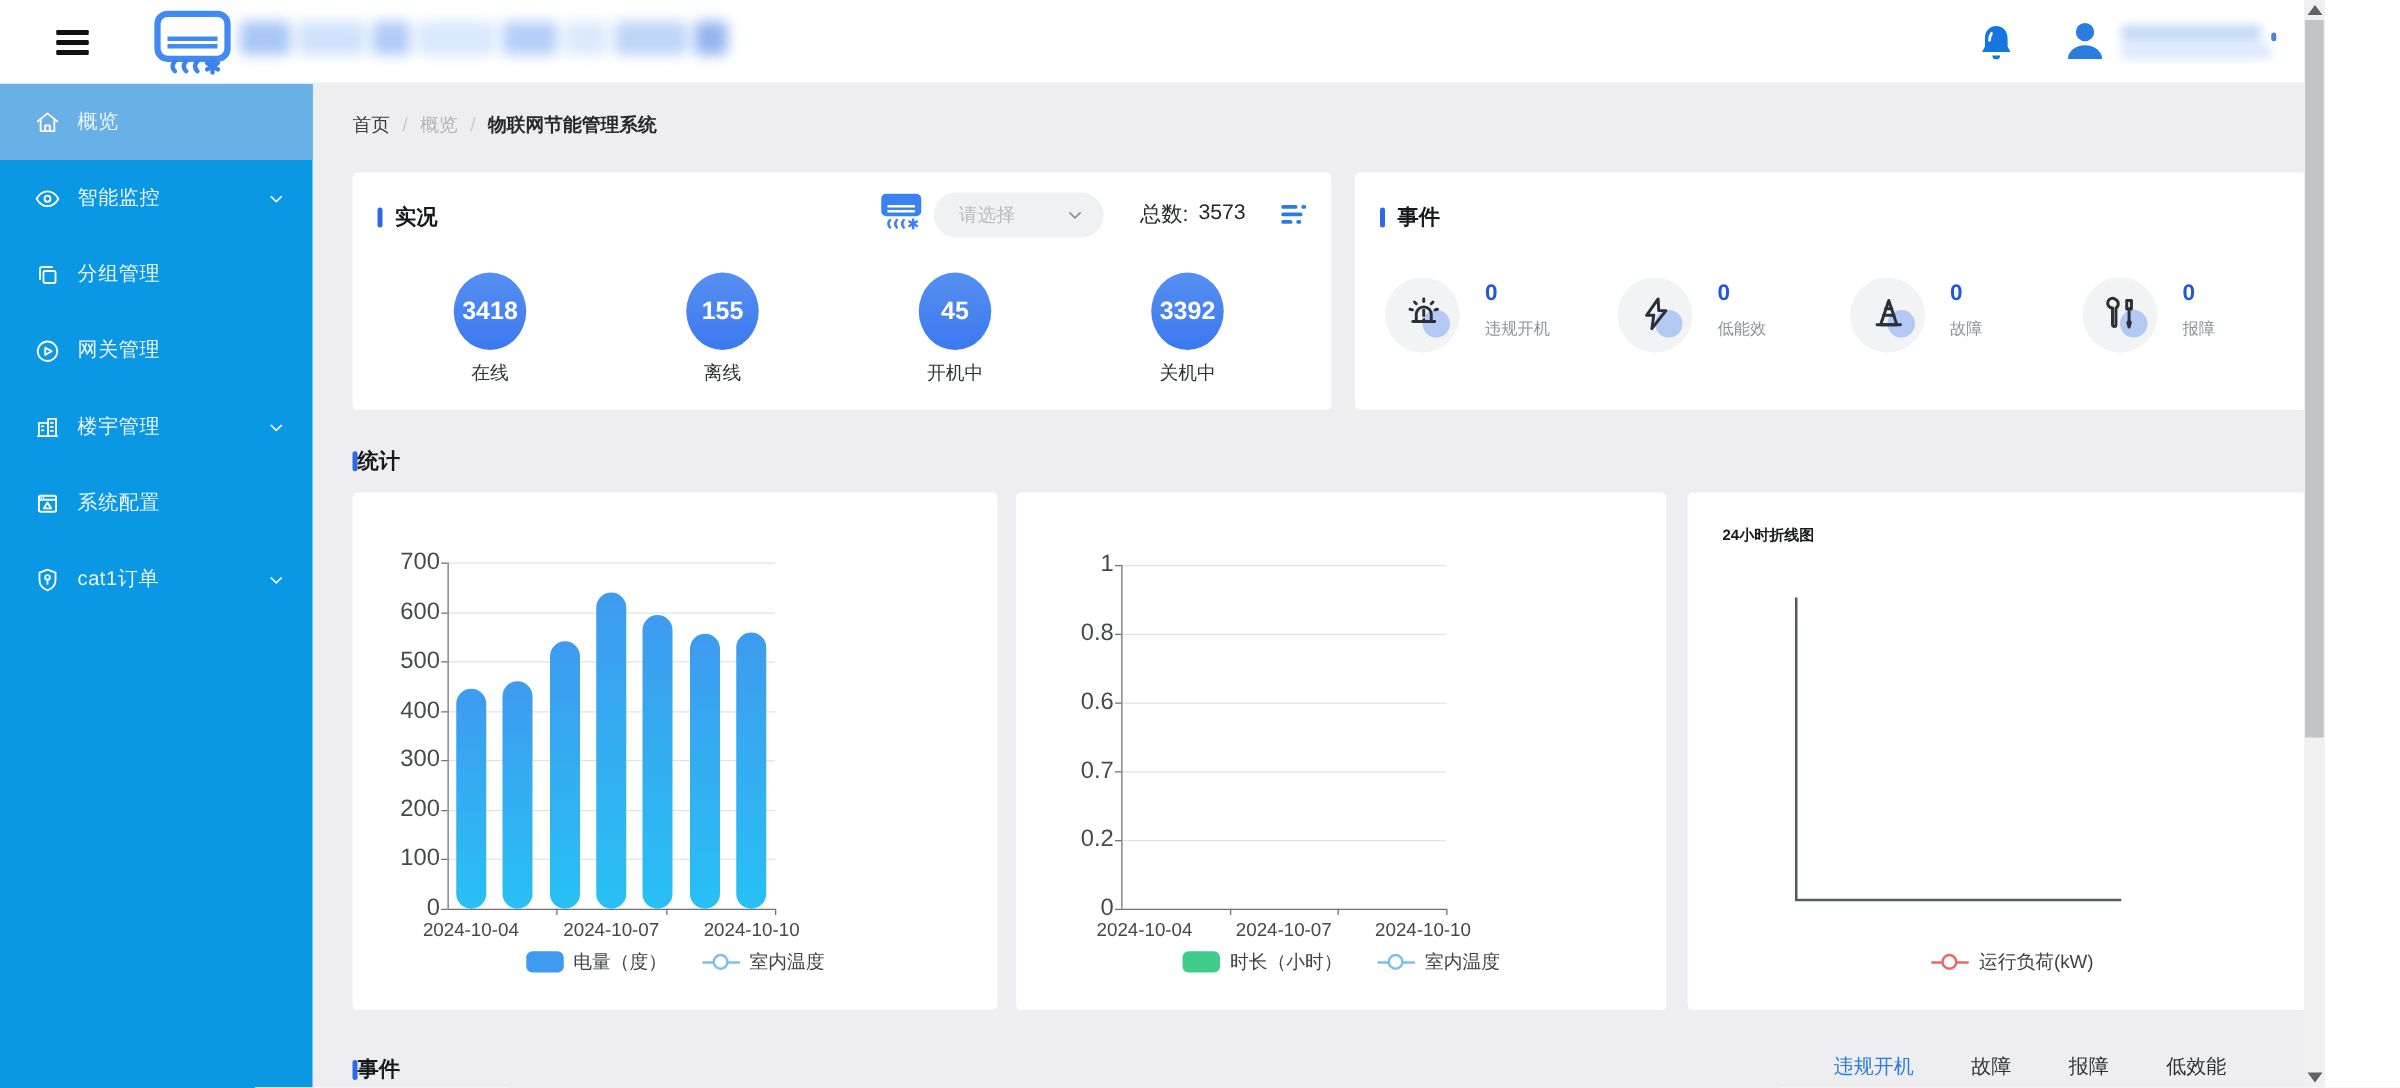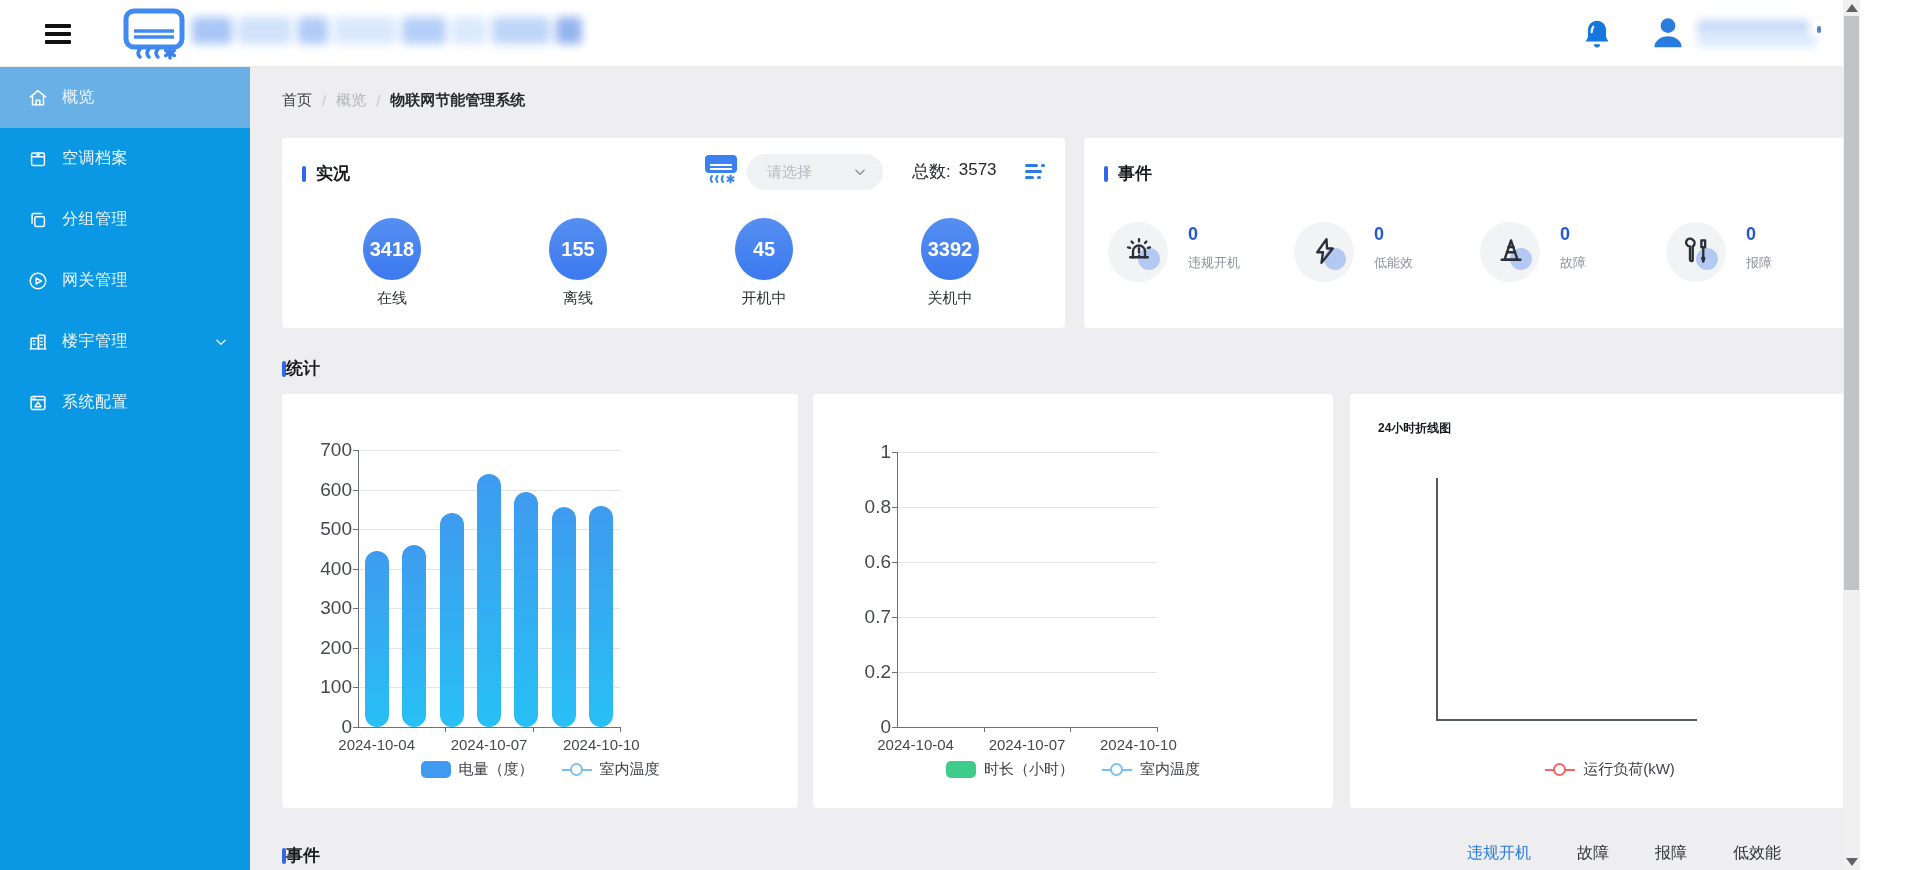--- a/index.html
+++ b/index.html
@@ -159,26 +159,27 @@
       <div class="side-item active">
         <span class="s-icon"><svg width="22" height="22" viewBox="0 0 24 24" fill="none" stroke="#fff" stroke-width="1.6" stroke-linecap="round" stroke-linejoin="round">
             <path d="M3.5 11 L12 4 l8.5 7"></path>
             <path d="M6 9.5 V19.5 h12 V9.5"></path>
             <path d="M10 19.5 v-5 h4 v5"></path>
           </svg></span>
         <span class="s-label">概览</span>
       </div>
       <div class="side-item">
         <span class="s-icon"><svg width="22" height="22" viewBox="0 0 24 24" fill="none" stroke="#fff" stroke-width="1.6" stroke-linecap="round" stroke-linejoin="round">
-            <rect x="5" y="5.5" width="14" height="13.5" rx="1.5"></rect>
-            <path d="M5 9.5 h14"></path>
-            <path d="M12 5.5 v4"></path>
-            <path d="M10.2 7.5 h3.6"></path>
-          </svg></span>
-        <span class="s-label">空调档案</span>
+            <path d="M2.5 12 C5 7.5 8.5 5.5 12 5.5 s7 2 9.5 6.5 C19 16.5 15.5 18.5 12 18.5 s-7-2-9.5-6.5Z"></path>
+            <circle cx="12" cy="12" r="2.6"></circle>
+          </svg></span>
+        <span class="s-label">智能监控</span>
+        <span class="s-chev"><svg width="14" height="14" viewBox="0 0 24 24" fill="none" stroke="#fff" stroke-width="2.2" stroke-linecap="round" stroke-linejoin="round">
+            <path d="M5 9 l7 7 7-7"></path>
+          </svg></span>
       </div>
       <div class="side-item">
         <span class="s-icon"><svg width="22" height="22" viewBox="0 0 24 24" fill="none" stroke="#fff" stroke-width="1.6" stroke-linecap="round" stroke-linejoin="round">
             <rect x="8.5" y="8.5" width="10.5" height="10.5" rx="1.5"></rect>
             <path d="M5.5 15.5 V6.5 a1.5 1.5 0 0 1 1.5-1.5 h9"></path>
           </svg></span>
         <span class="s-label">分组管理</span>
       </div>
       <div class="side-item">
         <span class="s-icon"><svg width="22" height="22" viewBox="0 0 24 24" fill="none" stroke="#fff" stroke-width="1.6" stroke-linecap="round" stroke-linejoin="round">
@@ -200,20 +201,31 @@
           </svg></span>
       </div>
       <div class="side-item">
         <span class="s-icon"><svg width="22" height="22" viewBox="0 0 24 24" fill="none" stroke="#fff" stroke-width="1.6" stroke-linecap="round" stroke-linejoin="round">
             <rect x="4.5" y="5" width="15" height="14" rx="1.5"></rect>
             <path d="M4.5 8.5 h15"></path>
             <path d="M6.5 6.8 h0.01 M8.5 6.8 h0.01"></path>
             <path d="M12 11 l3.2 5 h-6.4 Z"></path>
           </svg></span>
         <span class="s-label">系统配置</span>
+      </div>
+      <div class="side-item">
+        <span class="s-icon"><svg width="22" height="22" viewBox="0 0 24 24" fill="none" stroke="#fff" stroke-width="1.6" stroke-linecap="round" stroke-linejoin="round">
+            <path d="M12 3 L19 5.6 V12 c0 4.4-2.9 7.4-7 9 -4.1-1.6-7-4.6-7-9 V5.6 Z"></path>
+            <circle cx="12" cy="9.8" r="2"></circle>
+            <path d="M12 11.8 v3.6"></path>
+          </svg></span>
+        <span class="s-label">cat1订单</span>
+        <span class="s-chev"><svg width="14" height="14" viewBox="0 0 24 24" fill="none" stroke="#fff" stroke-width="2.2" stroke-linecap="round" stroke-linejoin="round">
+            <path d="M5 9 l7 7 7-7"></path>
+          </svg></span>
       </div>
     </div>
 
   <div class="breadcrumb">
     <span class="bc-home">首页</span>
     <span class="bc-sep">/</span>
     <span class="bc-mid">概览</span>
     <span class="bc-sep">/</span>
     <span class="bc-cur">物联网节能管理系统</span>
   </div>

